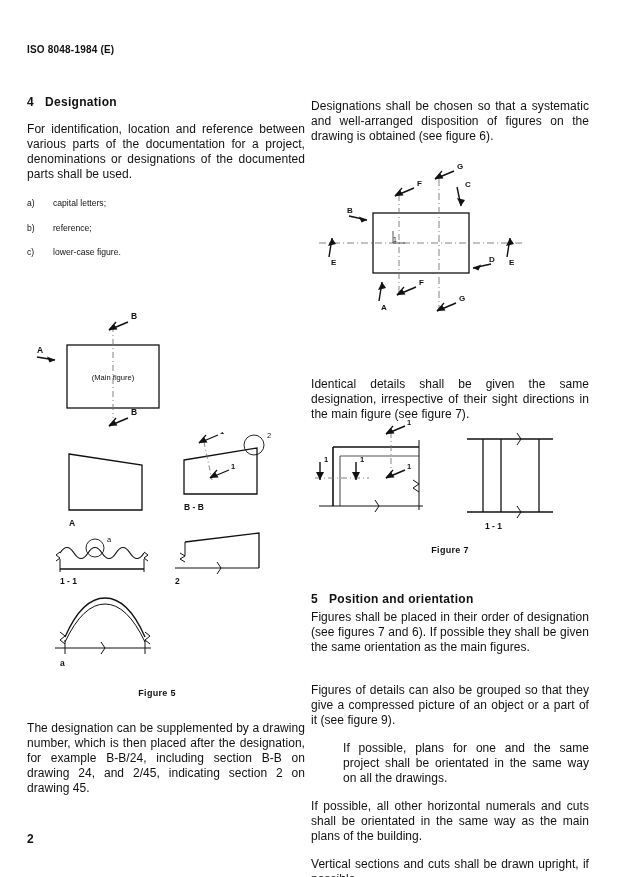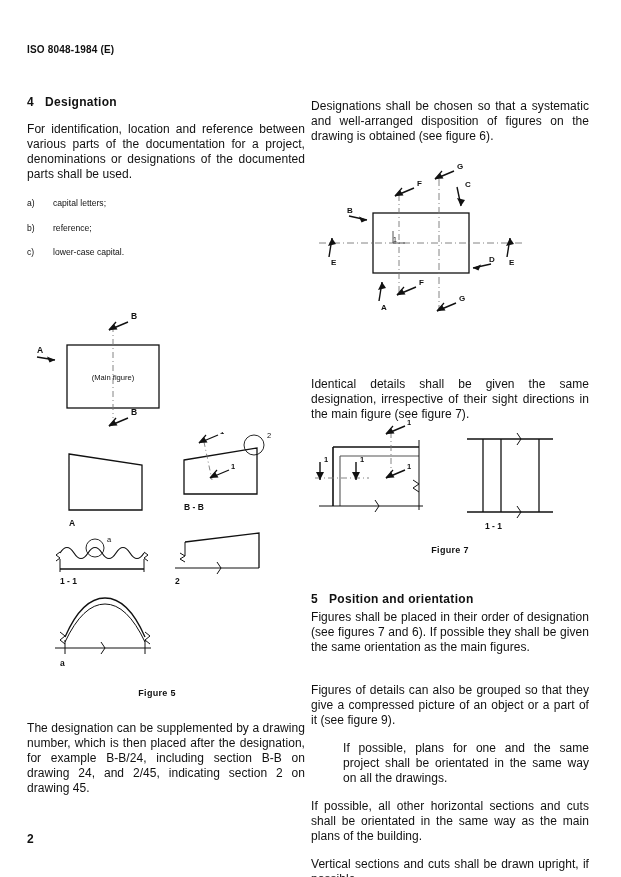--- a/index.html
+++ b/index.html
@@ -106,21 +106,21 @@
       <li>
         <span class="lbl">a)</span>
         <span>capital letters;</span>
       </li>
       <li>
         <span class="lbl">b)</span>
         <span>reference;</span>
       </li>
       <li>
         <span class="lbl">c)</span>
-        <span>lower-case capital.</span>
+        <span>lower-case figure.</span>
       </li>
     </ul>
   </div>
 
   <div class="fig-abs" style="left:27px; top:300px; width:278px; height:130px;">
     <svg width="278" height="130" viewBox="0 0 278 130">
 
       <rect x="40" y="45" width="92" height="63" fill="none" stroke="#111" stroke-width="1.3"></rect>
 
       <line x1="86" y1="26" x2="86" y2="118" stroke="#777" stroke-width="0.9" stroke-dasharray="6 3 1 3"></line>
@@ -378,19 +378,19 @@
 
   <div class="fig-abs fig-caption" style="left:311px; top:545px; width:278px;">Figure 7</div>
 
   <div class="fig-abs" style="left:311px; top:592px; width:278px;">
     <div class="section-head" style="margin-bottom:4px;">
       <span class="num">5</span><span>Position and orientation</span>
     </div>
     <p class="body">Figures shall be placed in their order of designation (see figures 7 and 6). If possible they shall be given the same orientation as the main figures.</p>
     <p class="body" style="margin-top:28px;">Figures of details can also be grouped so that they give a compressed picture of an object or a part of it (see figure 9).</p>
     <p class="body" style="margin-top:13px;margin-left:32px;">If possible, plans for one and the same project shall be orientated in the same way on all the drawings.</p>
-    <p class="body" style="margin-top:13px;">If possible, all other horizontal sections and cuts shall be orientated in the same way as the main plans of the building.</p>
+    <p class="body" style="margin-top:13px;">If possible, all other horizontal numerals and cuts shall be orientated in the same way as the main plans of the building.</p>
     <p class="body" style="margin-top:13px;">Vertical sections and cuts shall be drawn upright, if possible.</p>
   </div>
 
   <div class="page-number">2</div>
 
 </div>
 
 </body></html>

